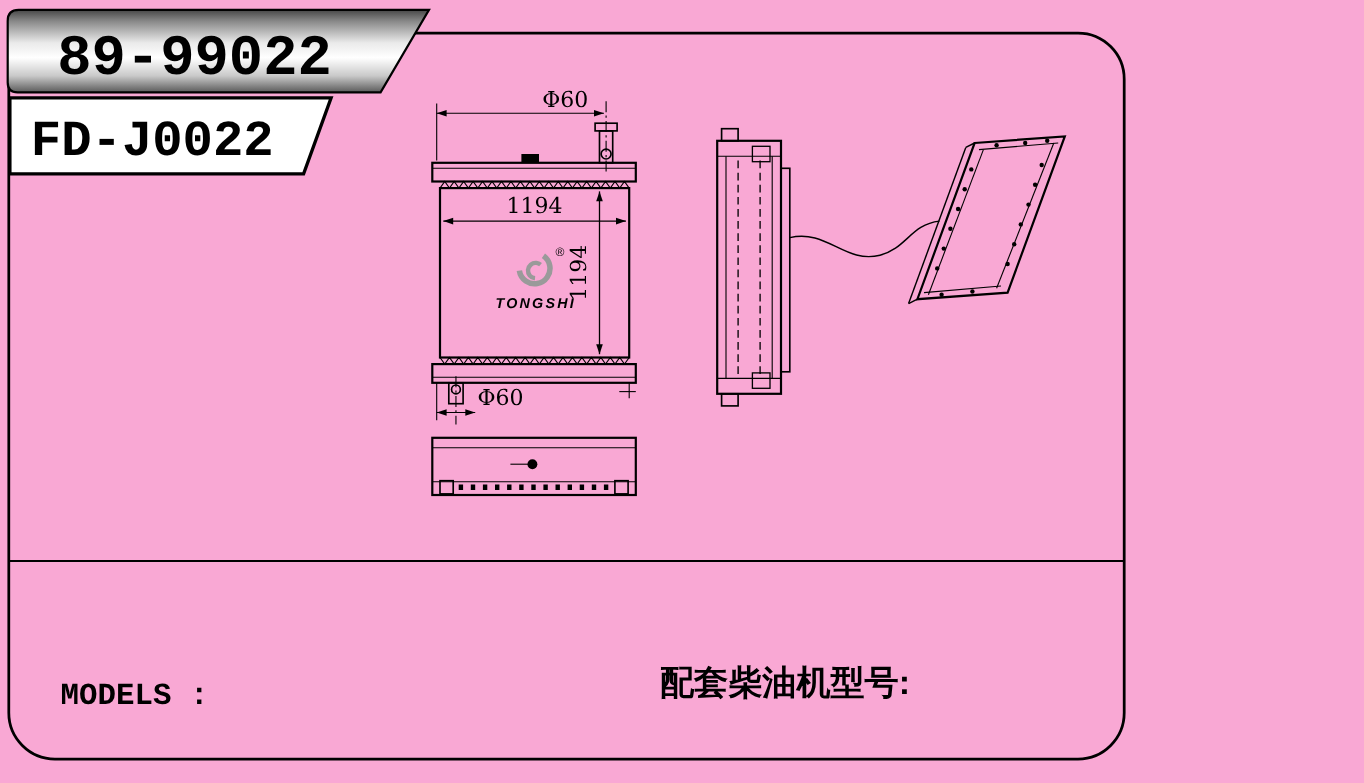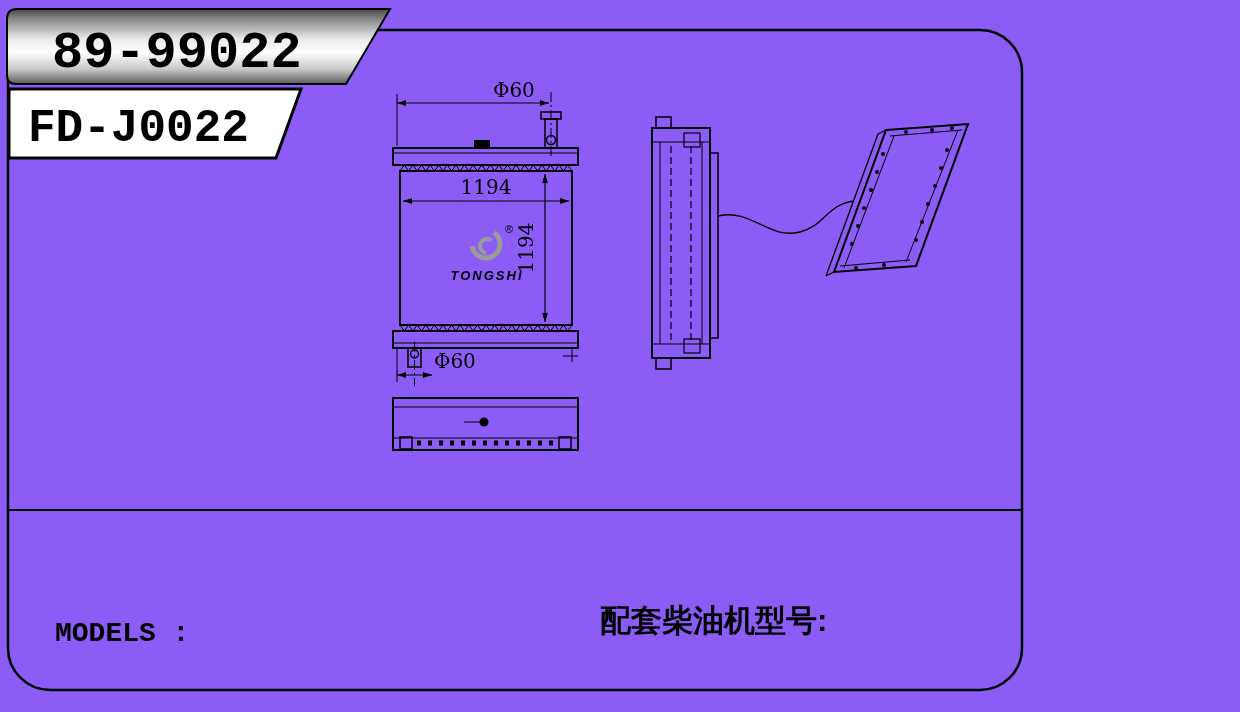--- a/index.html
+++ b/index.html
@@ -1,16 +1,16 @@
 <!DOCTYPE html>
 <html><head>
 <meta charset="utf-8">
 <style>
   html,body{margin:0;padding:0;background:#fff;}
-  .page{position:relative;width:1240px;height:712px;background:#8b5cf6;overflow:hidden;
+  .page{position:relative;width:1240px;height:712px;background:#f9a8d4;overflow:hidden;
         font-family:"Liberation Sans",sans-serif;color:#000;}
   .canvas{position:absolute;left:0;top:0;}
   .specs-left{position:absolute;left:55px;top:524px;
       font-family:"Liberation Mono",monospace;font-weight:bold;
       font-size:28px;line-height:44px;white-space:pre;color:#000;}
   .specs-right{position:absolute;left:600px;top:518px;
       font-family:"Liberation Sans",sans-serif;font-weight:bold;
       font-size:31px;line-height:41px;white-space:pre;color:#000;}
   text{fill:#000;}
   .dim{font-family:"DejaVu Serif",serif;font-size:20px;}

